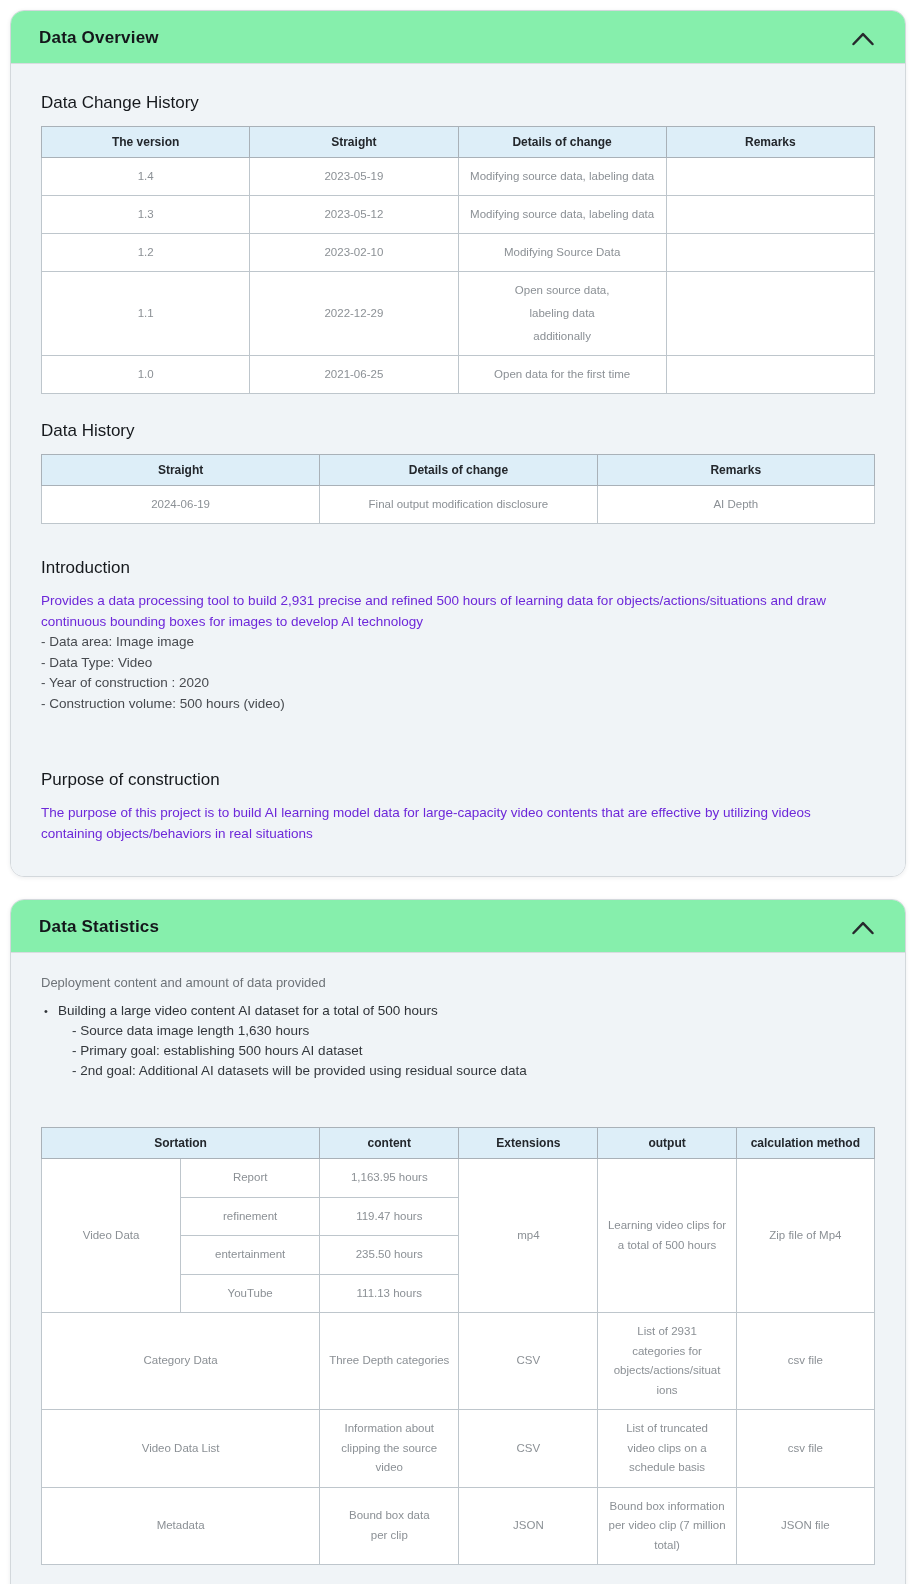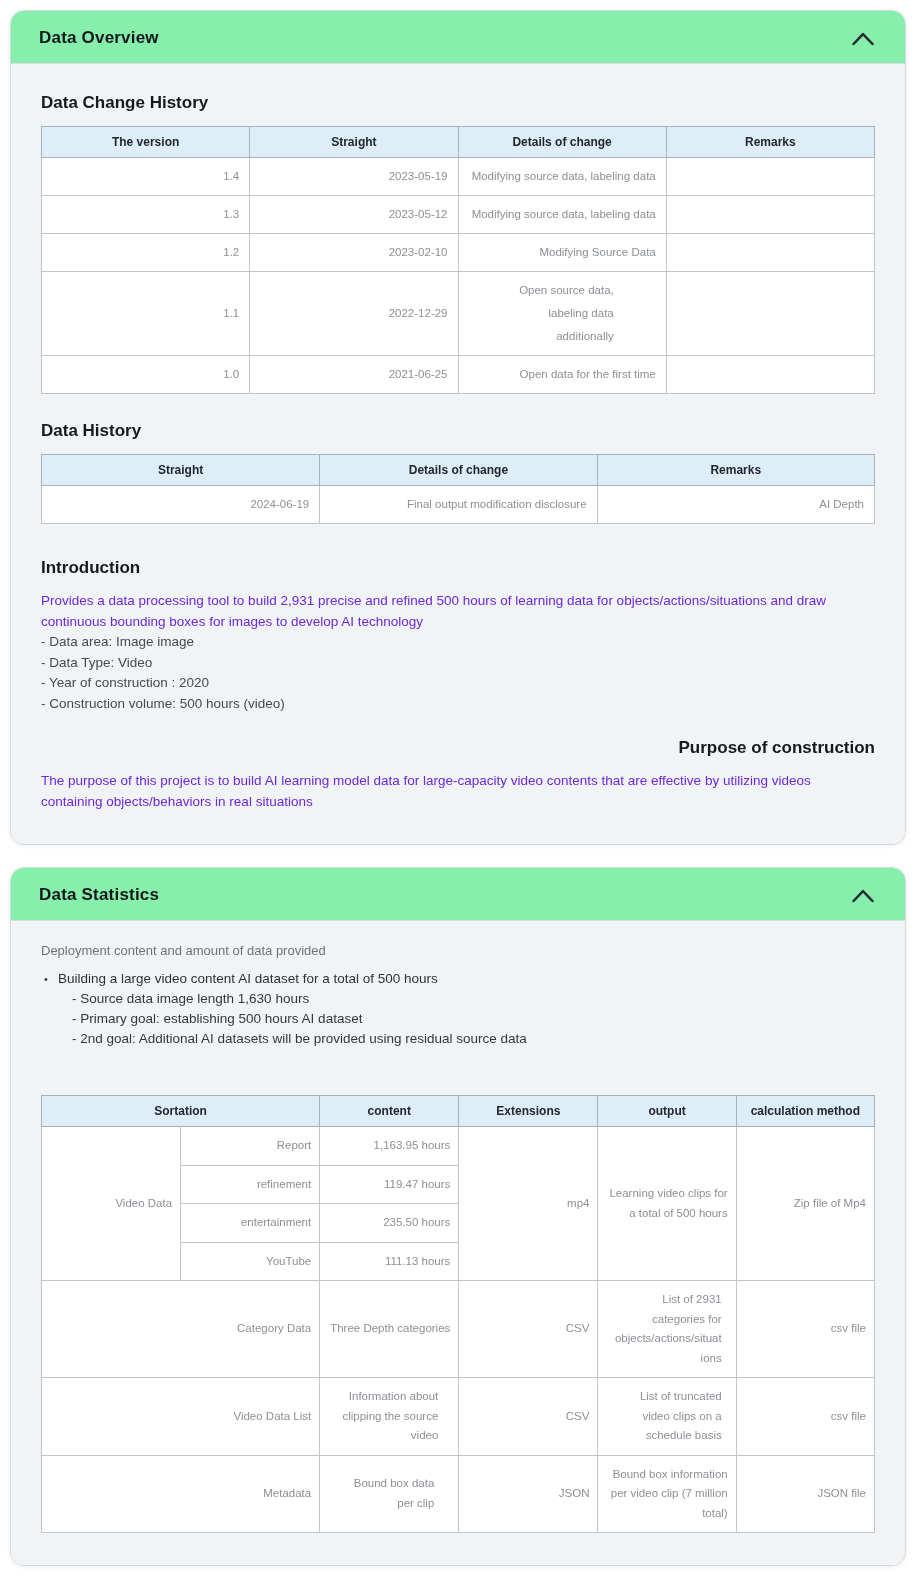--- a/index.html
+++ b/index.html
@@ -41,21 +41,21 @@
   .chevron svg { display: block; }
   .card-body {
     background: #f0f4f7;
     padding: 2px 30px 32px;
   }
 
   
   .section-heading {
     margin: 27px 0 13px;
     font-size: 17px;
-    font-weight: 700;
+    font-weight: 400;
     color: #16191d;
   }
   .body-text {
     margin: 0;
     font-size: 13.5px;
     line-height: 20.5px;
     color: #6d28d9;
   }
   .dash-line {
     font-size: 13.5px;
@@ -77,21 +77,21 @@
     font-size: 12px;
     font-weight: 700;
     color: #23272c;
     text-align: center;
   }
   .grid td {
     border: 1px solid #bec6cc;
     padding: 7px 10px;
     font-size: 11.5px;
     color: #8b9095;
-    text-align: right;
+    text-align: center;
     line-height: 23px;
     overflow-wrap: break-word;
     word-break: break-word;
     vertical-align: middle;
   }
   table.stats { margin-top: 46px; }
   .stats td { line-height: 19.5px; padding: 9px 8px; }
 
   
   .muted-label {
@@ -206,21 +206,21 @@
 
       <h3 class="section-heading" style="margin-top:34px;">Introduction</h3>
       <p class="body-text">Provides a data processing tool to build 2,931 precise and refined 500 hours of learning data for objects/actions/situations and draw continuous bounding boxes for images to develop AI technology</p>
       <div>
         <div class="dash-line">- Data area: Image image</div>
         <div class="dash-line">- Data Type: Video</div>
         <div class="dash-line">- Year of construction : 2020</div>
         <div class="dash-line">- Construction volume: 500 hours (video)</div>
       </div>
 
-      <h3 class="section-heading" style="margin-top:24px;text-align:right;">Purpose of construction</h3>
+      <h3 class="section-heading" style="margin-top:56px;">Purpose of construction</h3>
       <p class="body-text">The purpose of this project is to build AI learning model data for large-capacity video contents that are effective by utilizing videos containing objects/behaviors in real situations</p>
 
     </div>
   </section>
 
   <section class="card">
     <header class="card-header">
       <h2 class="card-title">Data Statistics</h2>
       <span class="chevron">
         <svg width="24" height="15" viewBox="0 0 24 15">

